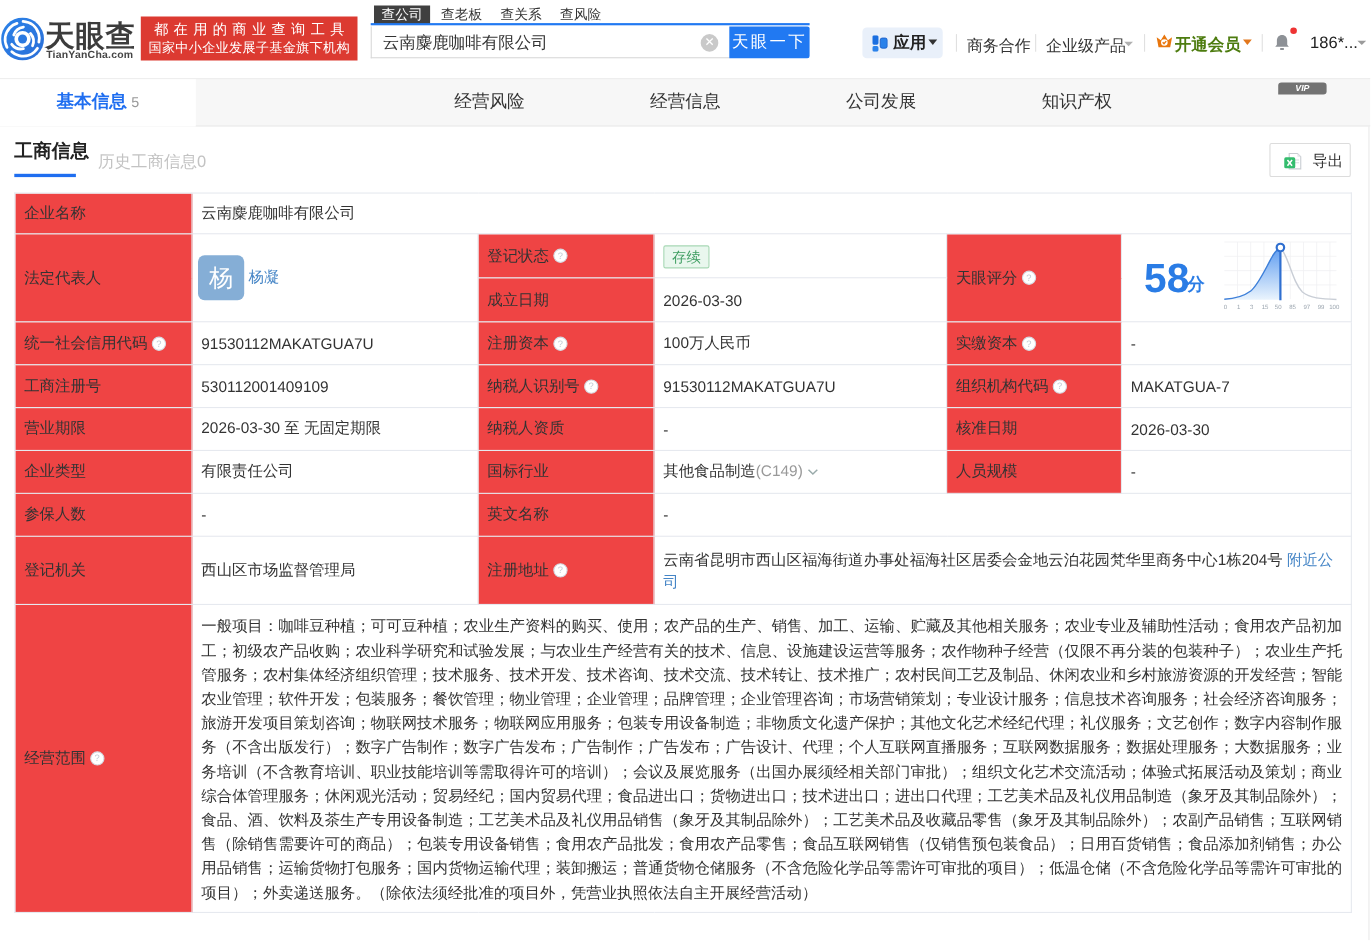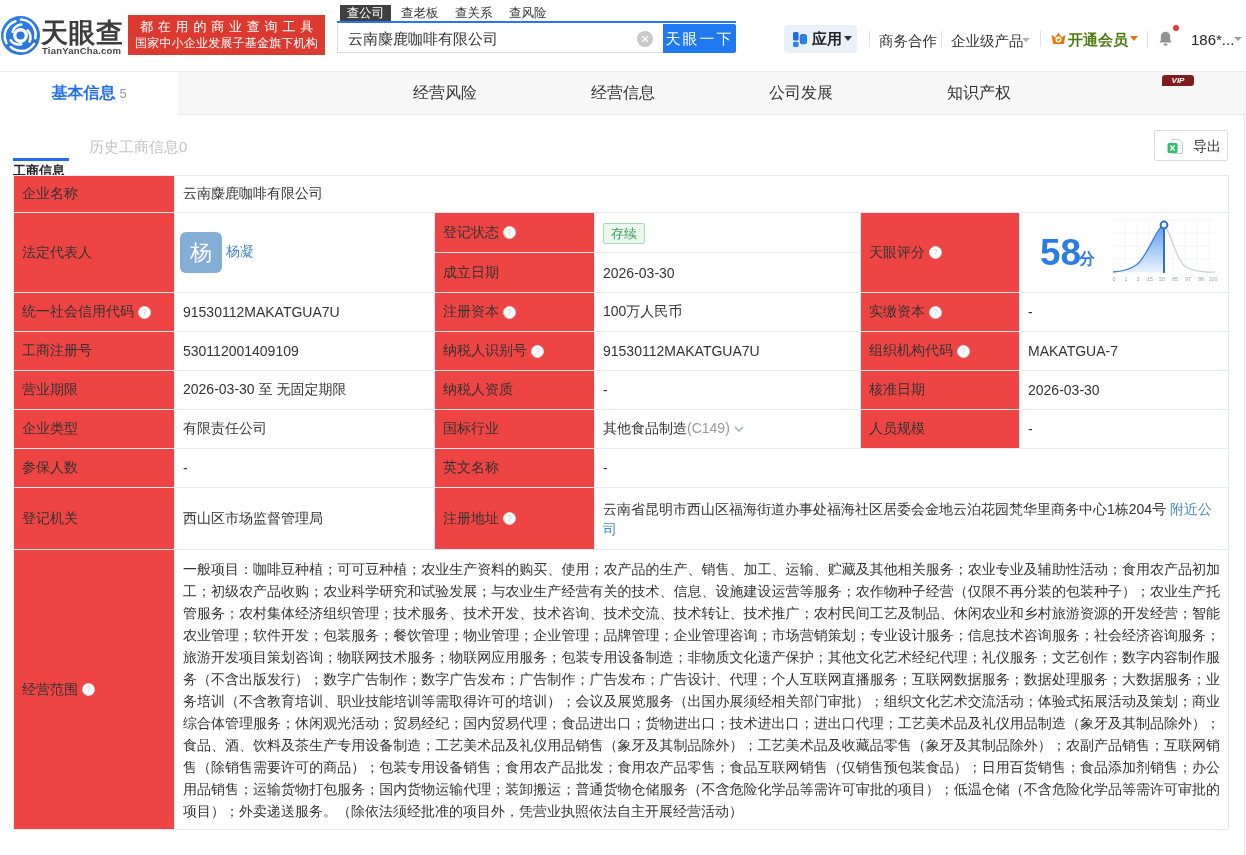--- a/index.html
+++ b/index.html
@@ -33,25 +33,25 @@
 #phone { left:1191px; top:31px; font-size:15px; color:#222; }
 #phCaret { left:1234px; top:37px; width:0; height:0; border-left:4px solid transparent; border-right:4px solid transparent; border-top:4.5px solid #9b9b9b; }
 #beldot { left:1173px; top:25px; width:6px; height:6px; border-radius:50%; background:#e33; }
 
 
 #navbar { left:0; top:71px; width:1246px; height:44px; background:#f7f7f7; border-top:1px solid #ededed; border-bottom:1px solid #e9e9e9; }
 .ntab { position:absolute; top:0; height:42px; width:178px; text-align:center; line-height:42px; font-size:16px; color:#333; }
 .ntab.on { background:#fff; color:#1f6ef0; font-weight:bold; height:43px; z-index:2; }
 .ntab .cnt { font-size:13px; color:#999; font-weight:normal; margin-left:4px; }
 #histTab { color:#b05c3c; }
-#vipBadge { left:1162px; top:3px; width:32px; height:11px; background:#7f1d1d; border-radius:3px 3px 3px 0; color:#fff; font-size:8px; font-weight:bold; font-style:italic; line-height:11px; text-align:center; }
+#vipBadge { left:1162px; top:3px; width:44px; height:11px; background:#737373; border-radius:3px 3px 3px 0; color:#fff; font-size:8px; font-weight:bold; font-style:italic; line-height:11px; text-align:center; }
 .qmark { display:inline-block; width:13px; height:13px; border:1px solid #d4dae2; border-radius:50%; color:#c3cbd4; font-size:8.5px; line-height:11px; text-align:center; vertical-align:middle; background:#fff; }
 
 
-#subtab1 { left:13px; top:126px; font-size:13px; color:#222; font-weight:bold;margin-top:36px; }
+#subtab1 { left:13px; top:126px; font-size:17px; color:#222; font-weight:bold; }
 #subtab1u { left:13px; top:158px; width:56px; height:3px; background:#1f6ef0; }
 #subtab2 { left:89px; top:138px; font-size:15px; color:#c3c3c3; }
 #expBtn { left:1154px; top:130px; width:74px; height:31px; border:1px solid #dcdcdc; border-radius:2px; background:#fff; }
 #expBtn span { position:absolute; left:38px; top:7px; font-size:14px; color:#333; }
 
 
 #tbl { position:absolute; left:13px; top:175px; width:1215px; border-collapse:collapse; table-layout:fixed; }
 #tbl td { border:1px solid #e6e9ef; font-size:14px; color:#333; padding:0 8px; vertical-align:middle; }
 #tbl td.lb { background:#ef4444; }
 a.blue { color:#4585c6; text-decoration:none; }

